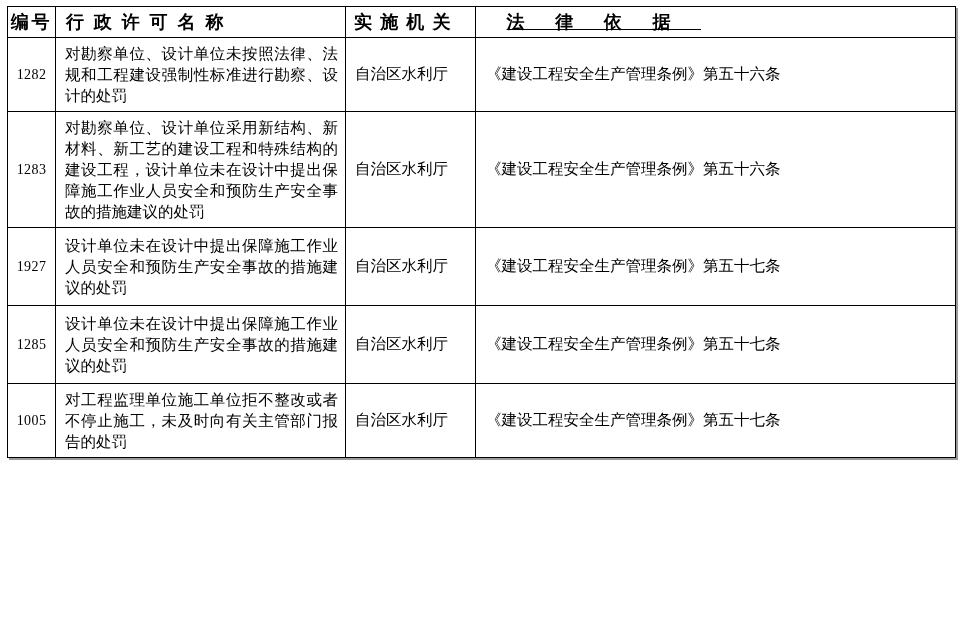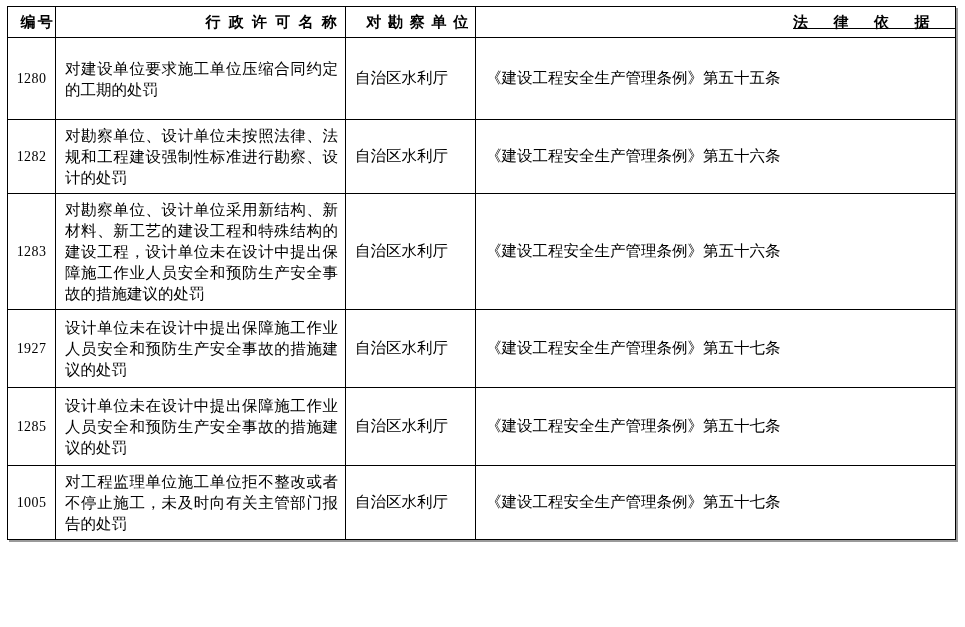--- a/index.html
+++ b/index.html
@@ -26,22 +26,22 @@
     padding: 0;
   }
   col.c-no     { width: 48px; }
   col.c-name   { width: 290px; }
   col.c-agency { width: 130px; }
   col.c-legal  { width: 480px; }
 
   tr.hdr { height: 31px; }
   tr.hdr th {
     font-weight: bold;
-    font-size: 15px;
-    text-align: right;
+    font-size: 18px;
+    text-align: left;
     white-space: nowrap;
   }
   th.h-no     { letter-spacing: 0.15em; padding-left: 0.15em; }
   th.h-name   { letter-spacing: 0.55em; padding-left: 0.55em; }
   th.h-agency { letter-spacing: 0.45em; padding-left: 0.45em; }
   th.h-legal  { letter-spacing: 1.7em;  padding-left: 1.7em; text-decoration: underline; }
 
   td.col-no {
     text-align: center;
     font-size: 14px;
@@ -78,31 +78,25 @@
   <colgroup>
     <col class="c-no">
       <col class="c-name">
       <col class="c-agency">
       <col class="c-legal">
   </colgroup>
   <thead>
     <tr class="hdr">
       <th class="h-no">编号</th>
       <th class="h-name">行政许可名称</th>
-      <th class="h-agency">对勘察单位</th>
+      <th class="h-agency">实施机关</th>
       <th class="h-legal">法律依据</th>
     </tr>
   </thead>
   <tbody>
-    <tr class="r0">
-      <td class="col-no">1280</td>
-      <td class="col-name">对建设单位要求施工单位压缩合同约定的工期的处罚</td>
-      <td class="col-agency">自治区水利厅</td>
-      <td class="col-legal">《建设工程安全生产管理条例》第五十五条</td>
-    </tr>
     <tr class="r2">
       <td class="col-no">1282</td>
       <td class="col-name">对勘察单位、设计单位未按照法律、法规和工程建设强制性标准进行勘察、设计的处罚</td>
       <td class="col-agency">自治区水利厅</td>
       <td class="col-legal">《建设工程安全生产管理条例》第五十六条</td>
     </tr>
     <tr class="r3">
       <td class="col-no">1283</td>
       <td class="col-name">对勘察单位、设计单位采用新结构、新材料、新工艺的建设工程和特殊结构的建设工程，设计单位未在设计中提出保障施工作业人员安全和预防生产安全事故的措施建议的处罚</td>
       <td class="col-agency">自治区水利厅</td>

